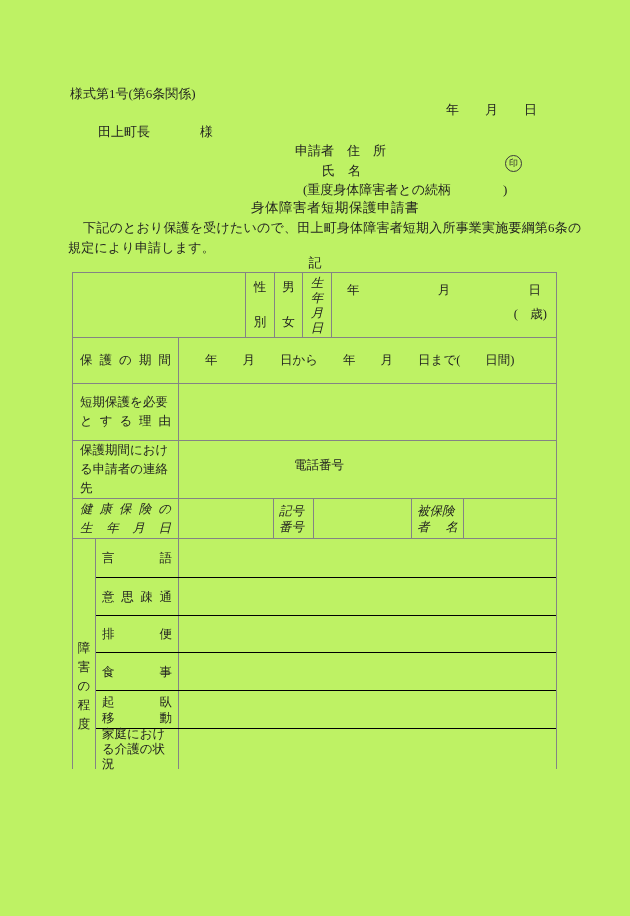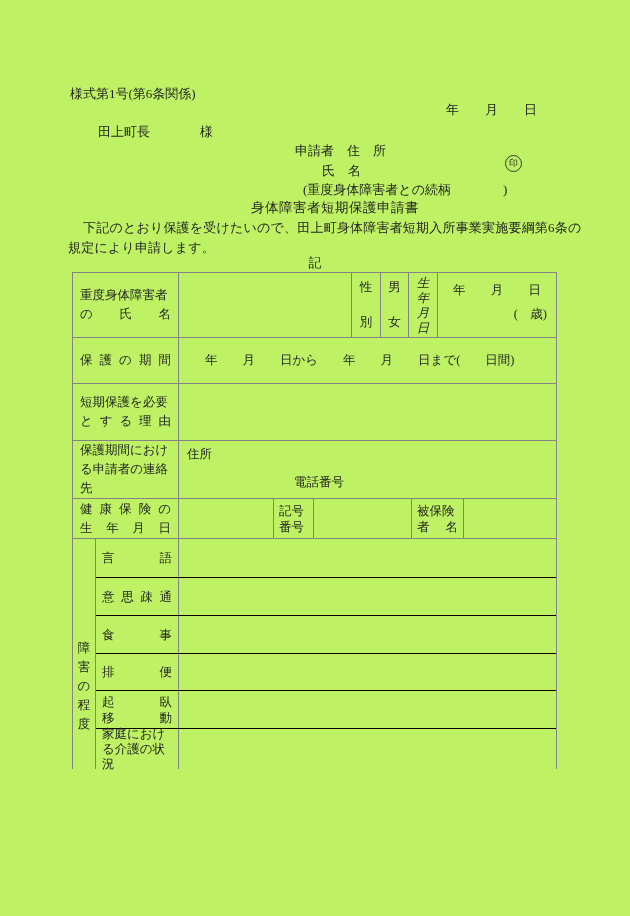--- a/index.html
+++ b/index.html
@@ -24,21 +24,21 @@
   .tbl {
     position:absolute; left:72px; top:272px; width:485px;
     box-sizing:border-box; border:1px solid #848484; border-bottom:0;
     font-size:12.5px; line-height:17px;
   }
   .row  { display:flex; border-bottom:1px solid #848484; box-sizing:border-box; }
   .cell { box-sizing:border-box; border-right:1px solid #848484; overflow:hidden; }
   .cell:last-child { border-right:0; }
 
   .r1 { height:65px; } .r2 { height:57px; } .r3 { height:46px; }
-  .r4 { height:58px; } .r5 { height:40px; }
+  .r4 { height:58px; } .r5 { height:40px;font-style:italic; }
 
   .lab { width:106px; padding:0 7px; display:flex; flex-direction:column; justify-content:center; }
   .lab > div { line-height:19px; }
   .spread { text-align:justify; text-align-last:justify; }
 
   .namecell { width:173px; }
   .sexcol, .dobcol { width:29px; }
   .mfcol { width:28px; }
   .vcol { display:flex; flex-direction:column; align-items:center; justify-content:space-between; padding:6px 0; }
   .vtext { width:14px; margin:3px auto 0; line-height:15px; text-align:center; word-break:break-all; white-space:normal;font-style:italic; }
@@ -93,24 +93,20 @@
   <div class="abs" style="left:303px; top:181px;">(重度身体障害者との続柄　　　　)</div>
 
   <div class="abs center" style="top:199px; font-size:13.5px; letter-spacing:0.5px;padding-left:40px;">身体障害者短期保護申請書</div>
   <div class="abs" style="left:83px; top:219px; letter-spacing:0.2px;">下記のとおり保護を受けたいので、田上町身体障害者短期入所事業実施要綱第6条の</div>
   <div class="abs" style="left:68px; top:239px; letter-spacing:0.2px;">規定により申請します。</div>
   <div class="abs center" style="top:254px;">記</div>
 
   <div class="tbl">
 
     <div class="row r1">
-      <div class="cell lab">
-        <div>重度身体障害者</div>
-        <div class="spread">の　氏　名</div>
-      </div>
       <div class="cell namecell"></div>
       <div class="cell sexcol vcol">
         <span>性</span>
         <span>別</span>
       </div>
       <div class="cell mfcol vcol">
         <span>男</span>
         <span>女</span>
       </div>
       <div class="cell dobcol">
@@ -137,21 +133,20 @@
       <div class="cell fill"></div>
     </div>
 
     <div class="row r4">
       <div class="cell lab" style="line-height:16px;">
         <div>保護期間におけ</div>
         <div>る申請者の連絡</div>
         <div>先</div>
       </div>
       <div class="cell contactval">
-        <div>住所</div>
         <div class="phoneline">電話番号</div>
       </div>
     </div>
 
     <div class="row r5">
       <div class="cell lab" style="line-height:17px;">
         <div class="spread">健康保険の</div>
         <div class="spread">生年月日</div>
       </div>
       <div class="cell insval1"></div>
@@ -180,30 +175,30 @@
           <div class="sval"></div>
         </div>
 
         <div class="srow s2">
           <div class="slab">
             <div class="spread">意思疎通</div>
           </div>
           <div class="sval"></div>
         </div>
 
+        <div class="srow s4">
+          <div class="slab">
+            <div class="spread">排便</div>
+          </div>
+          <div class="sval"></div>
+        </div>
+
         <div class="srow s3">
           <div class="slab">
             <div class="spread">食事</div>
-          </div>
-          <div class="sval"></div>
-        </div>
-
-        <div class="srow s4">
-          <div class="slab">
-            <div class="spread">排便</div>
           </div>
           <div class="sval"></div>
         </div>
 
         <div class="srow s5">
           <div class="slab">
             <div class="spread">起臥</div>
             <div class="spread">移動</div>
           </div>
           <div class="sval"></div>

